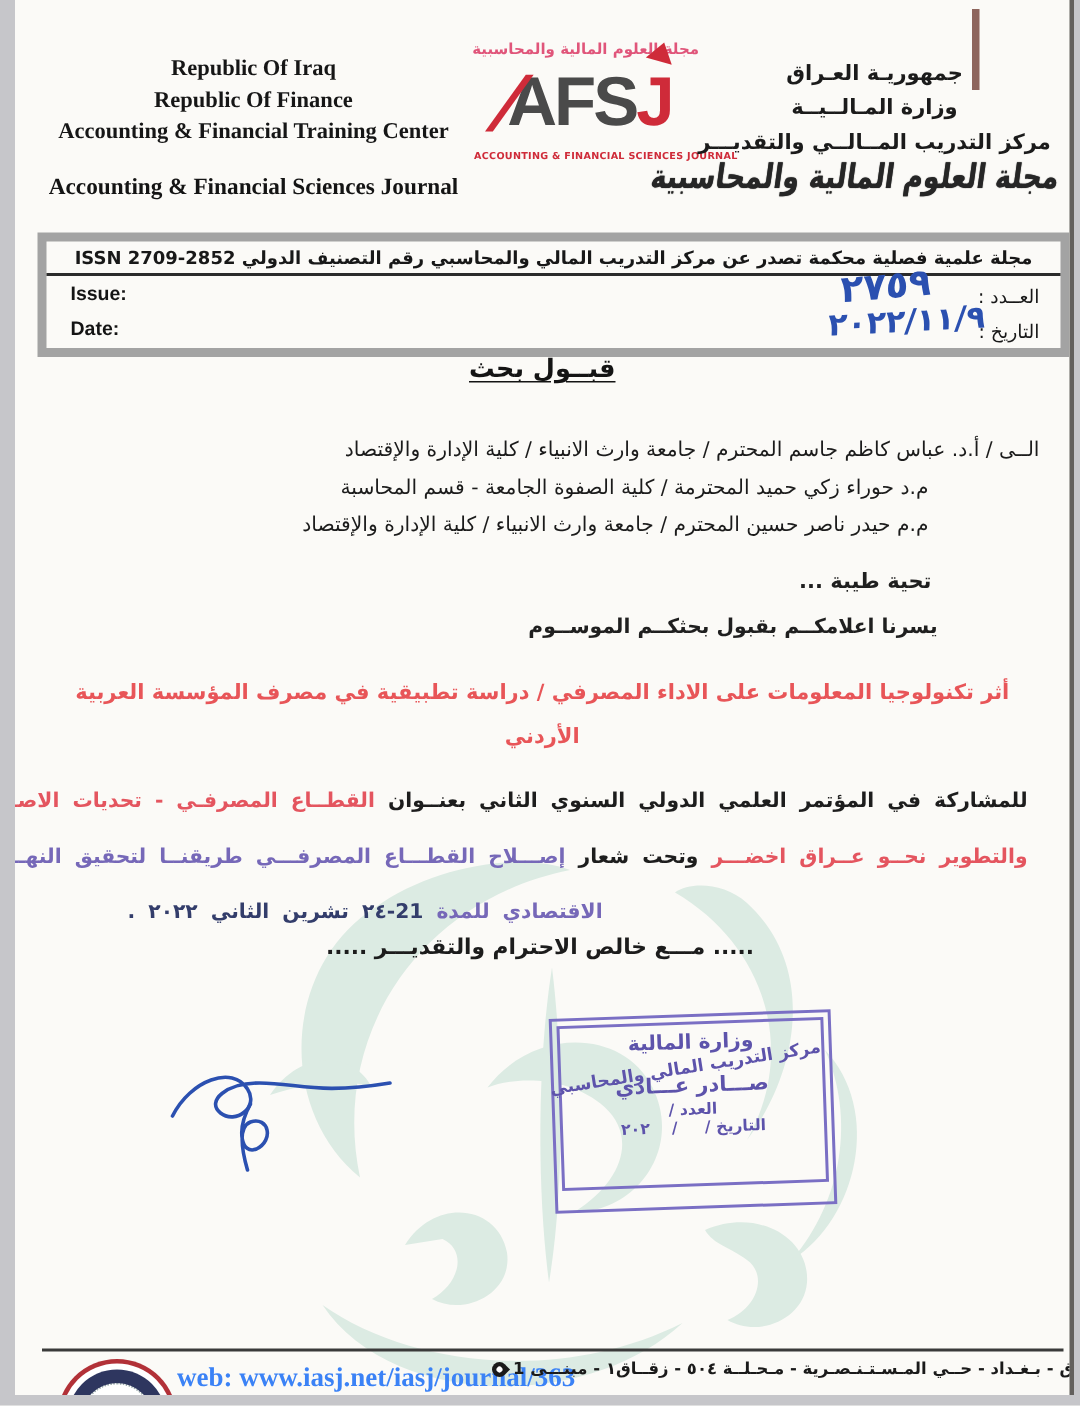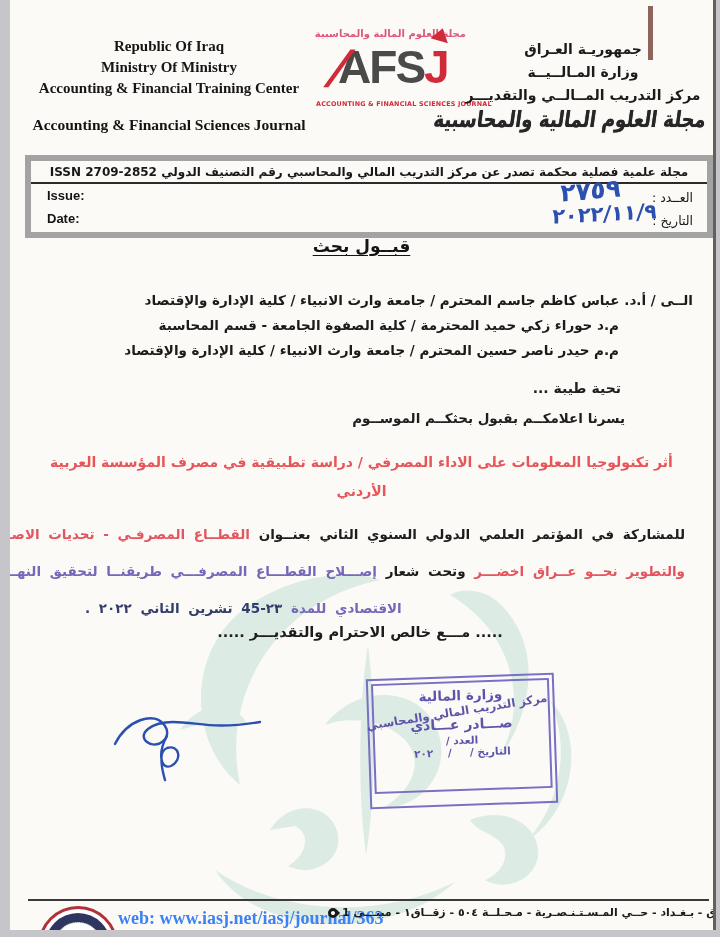--- a/index.html
+++ b/index.html
@@ -46,21 +46,21 @@
   .lbl-en{position:absolute;font-family:Liberation Sans, sans-serif;
     font-weight:bold;font-size:13px;color:#141414;}
   .lbl-ar{position:absolute;direction:rtl;font-weight:normal;font-size:12.5px;color:#181818;}
   .hand{position:absolute;color:#2b50b0;font-weight:bold;white-space:pre;}
   .hand-issue{right:86px;top:-8px;font-size:25px;transform:rotate(-5deg) skewX(-6deg);letter-spacing:4px;}
   .hand-date{right:50px;top:18px;font-size:21px;transform:rotate(-3deg) skewX(-6deg);letter-spacing:2px;}
   
   .title{position:absolute;left:0;right:0;top:236px;text-align:center;direction:rtl;
     font-weight:bold;font-size:17px;color:#141414;}
   .title span{text-decoration:underline;text-underline-offset:3px;}
-  .recip{position:absolute;top:288px;right:20px;left:40px;direction:rtl;font-weight:bold;
+  .recip{position:absolute;top:288px;right:20px;left:40px;direction:rtl;font-weight:normal;
     font-size:13.5px;line-height:25px;color:#1b1b1b;}
   .recip .line{white-space:nowrap;}
   .recip .indent{padding-right:74px;}
   .greet{position:absolute;top:380px;right:92px;direction:rtl;font-weight:bold;font-size:14px;}
   .intro{position:absolute;top:410px;right:88px;direction:rtl;font-weight:bold;font-size:13.5px;}
   .rtitle{position:absolute;top:448px;left:30px;right:30px;text-align:center;direction:rtl;
     color:#e85558;font-weight:bold;font-size:14px;line-height:29px;}
   .bodyp{position:absolute;top:516px;left:25px;right:28px;direction:rtl;font-weight:bold;
     font-size:13.5px;line-height:37px;word-spacing:4px;}
   .bl{white-space:nowrap;}
@@ -114,21 +114,21 @@
       <path d="M350,270 C385,255 420,275 418,305 C416,330 385,342 365,330 C385,322 392,300 378,290 C366,281 356,280 350,270 Z"></path>
       <path d="M95,320 C155,362 255,372 335,332 C270,392 140,388 95,320 Z"></path>
       <path d="M430,150 C450,195 442,250 408,290 C452,262 468,190 430,150 Z"></path>
       <path d="M248,95 C256,160 256,245 246,305 C238,245 238,158 248,95 Z"></path>
       <path d="M60,180 C80,150 115,150 128,175 C108,168 85,172 60,180 Z"></path>
     </g>
   </svg>
 
   <div class="hdr-en">
     <div>Republic Of Iraq</div>
-    <div>Ministry Of Ministry</div>
+    <div>Republic Of Finance</div>
     <div>Accounting &amp; Financial Training Center</div>
   </div>
   <div class="hdr-journal">Accounting &amp; Financial Sciences Journal</div>
 
   <div class="logo">
     <div class="logo-ar">مجلة العلوم المالية والمحاسبية</div>
     <div class="logo-row">
       <span class="logo-slash">/</span><span class="logo-afs">AFS</span><span class="logo-j">J</span>
       <span class="logo-arrow"></span>
     </div>
@@ -169,21 +169,21 @@
   <div class="intro">يسرنا اعلامكــم بقبول بحثكــم الموســوم</div>
 
   <div class="rtitle">
     <div>أثر تكنولوجيا المعلومات على الاداء المصرفي / دراسة تطبيقية في مصرف المؤسسة العربية</div>
     <div>الأردني</div>
   </div>
 
   <div class="bodyp">
     <div class="bl bl1"><span class="seg-black">للمشاركة  في المؤتمر العلمي الدولي السنوي الثاني بعنــوان </span><span class="seg-red">القطــاع المصرفـي - تحديات الاصـــلاح</span></div>
     <div class="bl bl2"><span class="seg-red">والتطوير نحــو عــراق اخضـــر </span><span class="seg-black">وتحت شعار </span><span class="seg-purple">إصـــلاح القطـــاع المصرفـــي طريقنــا  لتحقيق النهـــوض</span></div>
-    <div class="bl bl3"><span class="seg-purple">الاقتصادي للمدة </span><span class="seg-navy">٢٣-45 تشرين الثاني ٢٠٢٢ .</span></div>
+    <div class="bl bl3"><span class="seg-purple">الاقتصادي للمدة </span><span class="seg-navy">21-٢٤ تشرين الثاني ٢٠٢٢ .</span></div>
   </div>
 
   <div class="closing">..... مـــع خالص الاحترام  والتقديـــر .....</div>
 
   <div class="stamp">
     <div class="stamp-inner">
       <div class="st1">وزارة المالية</div>
       <div class="st2">مركز التدريب المالي والمحاسبي</div>
       <div class="st3">صـــادر عـــادي</div>
       <div class="st4">العدد /</div>

